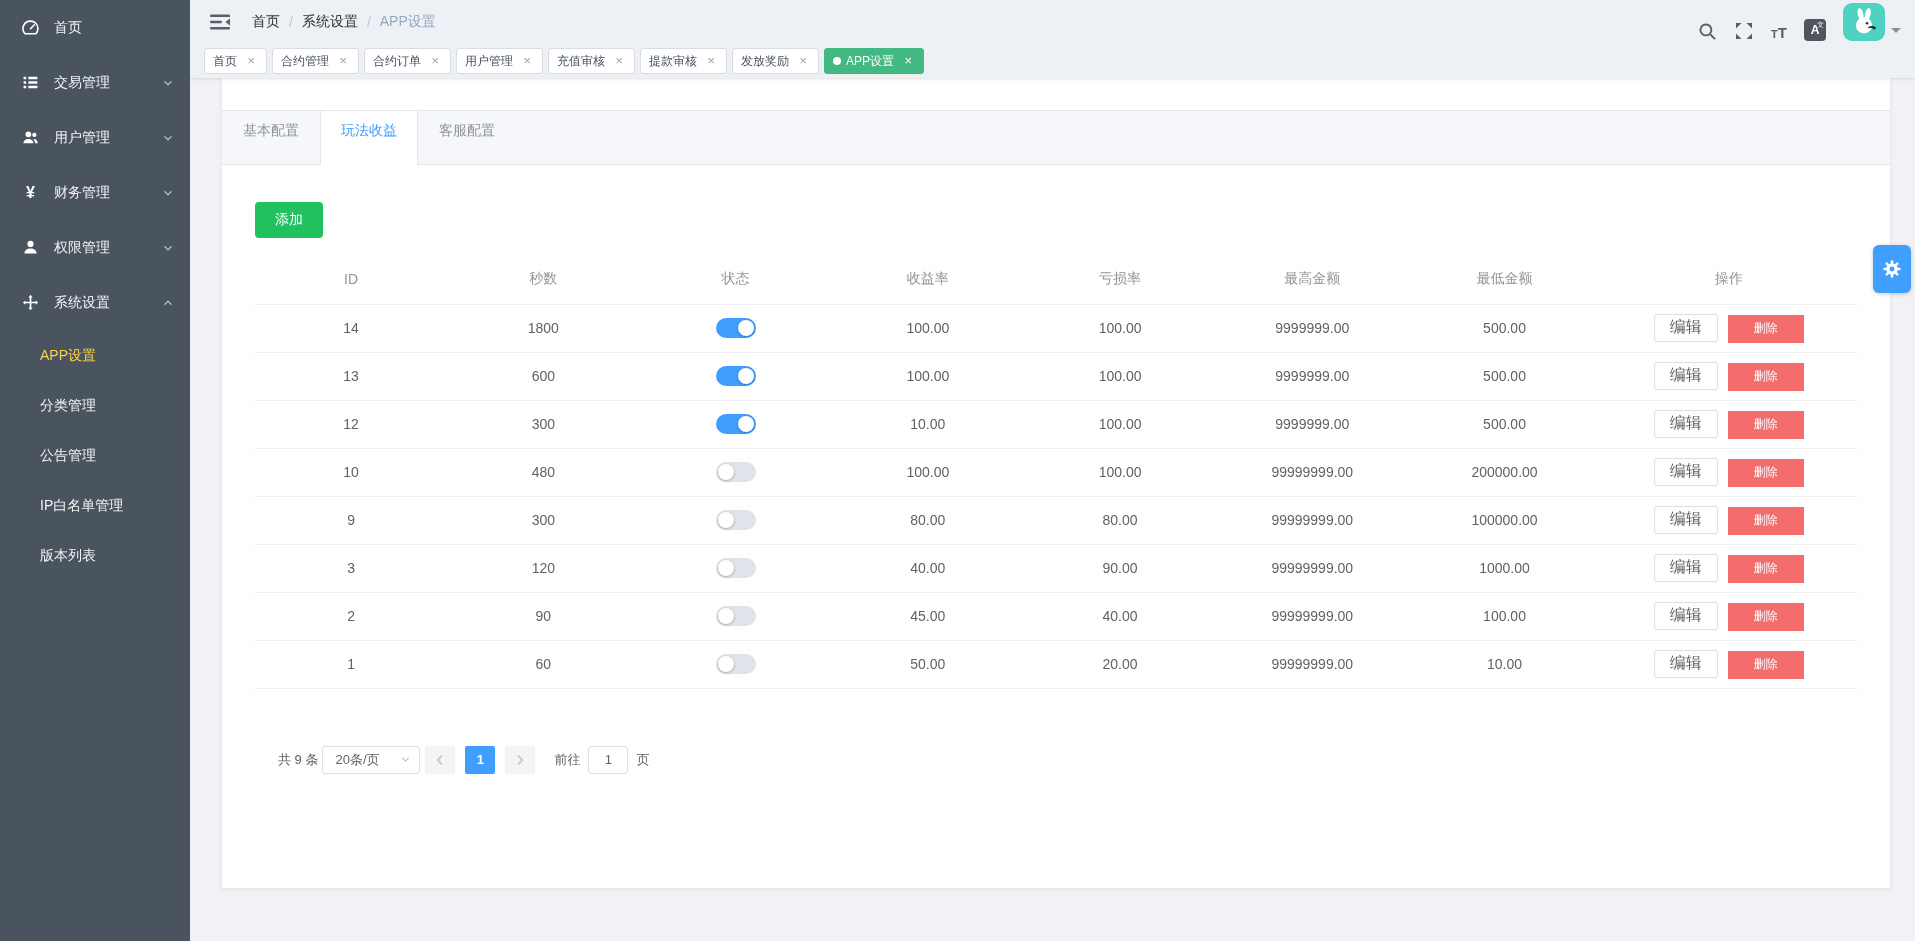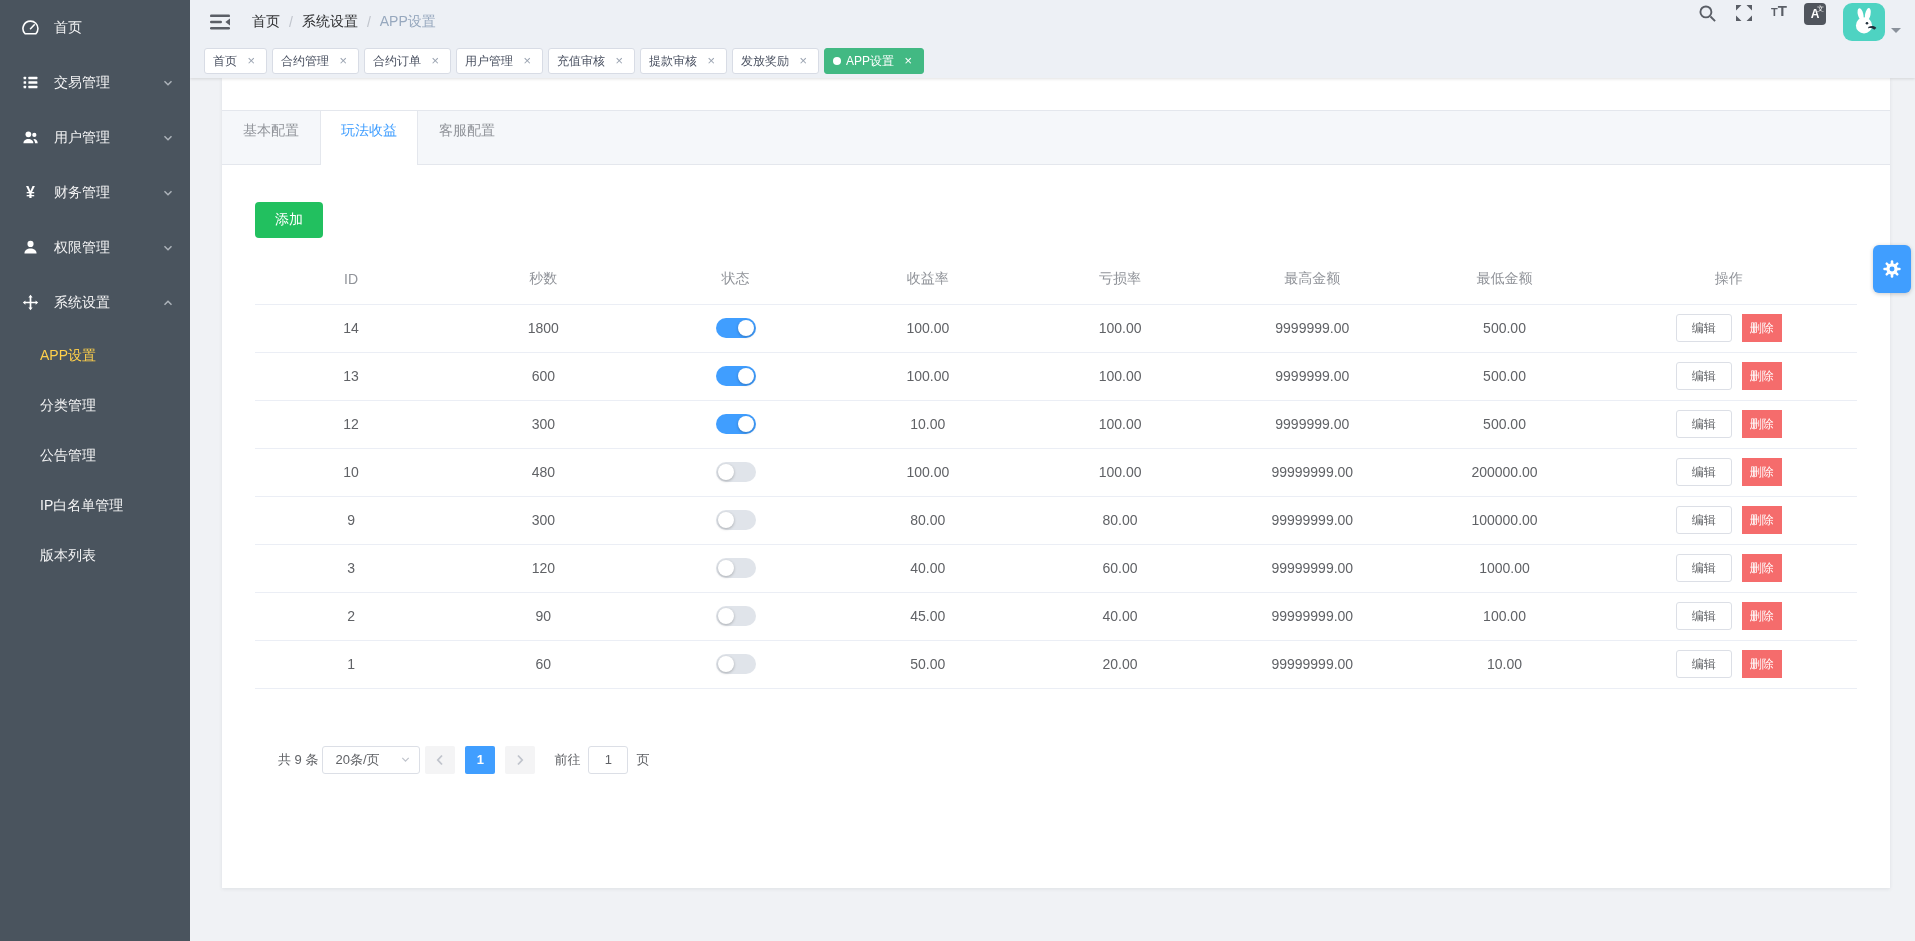--- a/index.html
+++ b/index.html
@@ -21,21 +21,21 @@
   .sub-item{height:50px;line-height:50px;padding-left:40px;color:#f4f4f5;font-size:14px;cursor:pointer;}
   .sub-item.active{color:var(--sidebar-active);}
   
   .main{position:absolute;left:190px;top:0;right:0;bottom:0;}
   .navbar{height:44px;background:#edf0f5;display:flex;align-items:center;padding:0 14px 0 20px;position:relative;z-index:5;}
   .hamburger{width:20px;height:18px;cursor:pointer;margin-right:22px;}
   .breadcrumb{font-size:14px;display:flex;align-items:center;gap:9px;}
   .crumb{color:#303133;cursor:pointer;}
   .crumb.current{color:#97a8be;cursor:default;}
   .sep{color:#c0c4cc;}
-  .nav-right{margin-left:auto;display:flex;align-items:flex-start;gap:17px;}
+  .nav-right{margin-left:auto;display:flex;align-items:flex-end;gap:17px;}
   .nav-icon{width:20px;height:20px;cursor:pointer;display:flex;align-items:center;justify-content:center;}
   .tt-icon{font-weight:bold;color:#5a5e66;cursor:pointer;line-height:1;}
   .tt-icon .t1{font-size:15px;} .tt-icon .t2{font-size:11px;}
   .lang-icon{width:22px;height:22px;background:#50555d;border-radius:4px;color:#fff;display:flex;align-items:center;justify-content:center;font-size:12px;font-weight:bold;cursor:pointer;position:relative;}
   .lang-icon .sup{position:absolute;top:1px;right:2px;font-size:7px;font-weight:normal;}
   .avatar-wrap{display:flex;align-items:flex-start;cursor:pointer;}
   .avatar{width:42px;height:38px;border-radius:9px;background:var(--avatar-bg);display:flex;align-items:center;justify-content:center;overflow:hidden;}
   .caret-down{width:0;height:0;border:5px solid transparent;border-top-color:#8a919b;margin:25px 0 0 6px;}
   
   .tagbar{height:34px;background:#edf0f5;box-shadow:0 1px 3px 0 rgba(0,0,0,.12);display:flex;align-items:center;padding-left:9px;position:relative;z-index:4;}
@@ -54,22 +54,22 @@
   .add-btn{background:var(--success);color:#fff;border:none;border-radius:4px;font-size:14px;height:36px;padding:0 20px;cursor:pointer;}
   
   table{width:100%;border-collapse:collapse;table-layout:fixed;margin-top:16px;}
   th{height:50px;color:#909399;font-weight:500;font-size:14px;text-align:center;border-bottom:1px solid #ebeef5;}
   td{height:48px;color:#606266;font-size:14px;text-align:center;border-bottom:1px solid #ebeef5;}
   tr.hl{background:#f5f7fa;}
   .switch{display:inline-block;width:40px;height:20px;border-radius:10px;background:#e0e4ea;position:relative;cursor:pointer;vertical-align:middle;transition:background .2s;}
   .switch .knob{position:absolute;left:2px;top:2px;width:16px;height:16px;border-radius:50%;background:#fff;box-shadow:0 1px 3px rgba(0,0,0,.25);}
   .switch.on{background:var(--primary);}
   .switch.on .knob{left:22px;}
-  .btn-edit{height:28px;padding:0 15px;font-size:12px;border:1px solid #dcdfe6;border-radius:3px;background:#fff;color:#606266;cursor:pointer;margin-right:10px;}
-  .btn-del{height:28px;padding:0 7px;font-size:12px;border:1px solid var(--danger);border-radius:0;background:var(--danger);color:#fff;cursor:pointer;}
+  .btn-edit{height:28px;padding:0 15px;font-size:16px;border:1px solid #dcdfe6;border-radius:3px;background:#fff;color:#606266;cursor:pointer;margin-right:10px;}
+  .btn-del{height:28px;padding:0 25px;font-size:12px;border:1px solid var(--danger);border-radius:0;background:var(--danger);color:#fff;cursor:pointer;}
   
   .pagination{margin-top:57px;display:flex;align-items:center;font-size:13px;color:#606266;padding-left:23px;}
   .pg-total{margin-right:4px;}
   .size-select{width:98px;height:28px;border:1px solid #dcdfe6;border-radius:3px;background:#fff;display:flex;align-items:center;justify-content:space-between;padding:0 8px 0 12px;color:#606266;cursor:pointer;}
   .pg-btn{min-width:30px;height:28px;background:#f4f4f5;border-radius:2px;display:flex;align-items:center;justify-content:center;margin:0 5px;color:#c0c4cc;cursor:pointer;border:none;}
   .pg-num{min-width:30px;height:28px;background:var(--primary);border-radius:2px;display:flex;align-items:center;justify-content:center;margin:0 5px;color:#fff;font-weight:bold;cursor:pointer;}
   .jumper{margin-left:14px;display:flex;align-items:center;gap:8px;}
   .jump-input{width:40px;height:28px;border:1px solid #dcdfe6;border-radius:3px;text-align:center;font-size:13px;color:#606266;outline:none;}
   
   .setting-btn{position:absolute;right:4px;top:245px;width:38px;height:48px;background:var(--primary);border-radius:6px;display:flex;align-items:center;justify-content:center;cursor:pointer;z-index:40;box-shadow:0 1px 4px rgba(0,0,0,.2);}
@@ -370,21 +370,21 @@
                 </td>
               </tr>
 
               <tr>
                 <td>3</td>
                 <td>120</td>
                 <td>
                   <span class="switch"><span class="knob"></span></span>
                 </td>
                 <td>40.00</td>
-                <td>60.00</td>
+                <td>90.00</td>
                 <td>99999999.00</td>
                 <td>1000.00</td>
                 <td>
                   <button class="btn-edit">编辑</button><button class="btn-del">删除</button>
                 </td>
               </tr>
 
               <tr>
                 <td>2</td>
                 <td>90</td>

